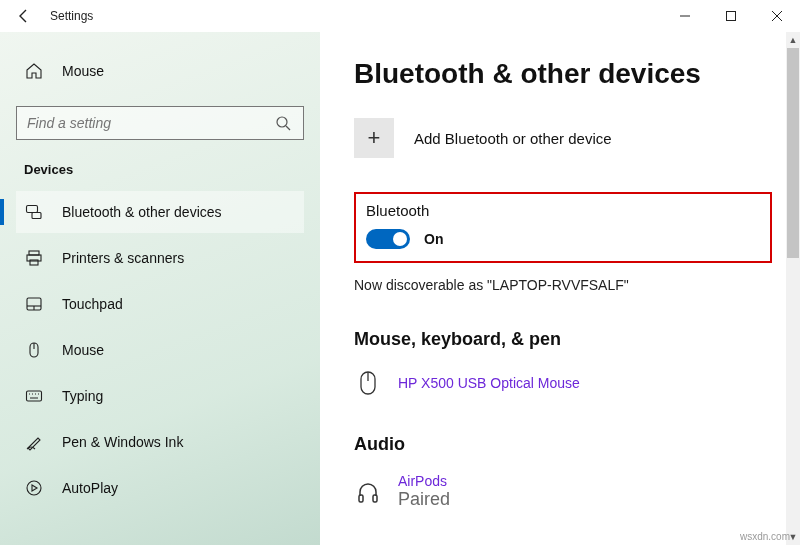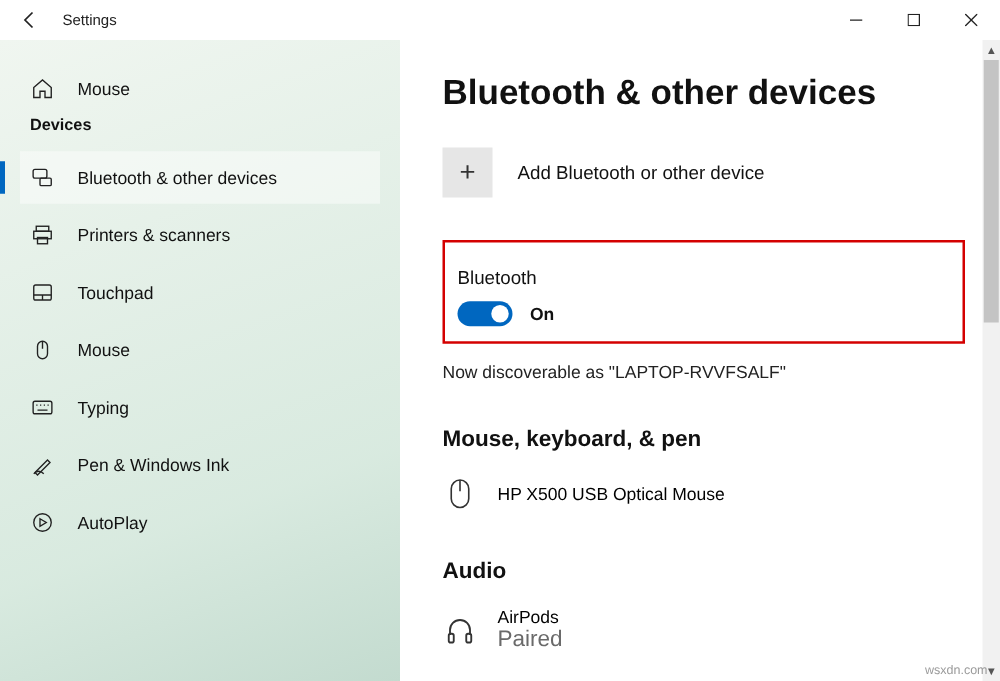--- a/index.html
+++ b/index.html
@@ -24,32 +24,32 @@
 .nav-list { display:flex; flex-direction:column; gap:4px; }
 .icon { width:20px; height:20px; display:flex; align-items:center; justify-content:center; flex-shrink:0; }
 .active-bar { position:absolute; left:-16px; width:4px; height:26px; background:#0067c0; }
 
 .content { flex:1; padding: 26px 28px 0 34px; position:relative; overflow:hidden; }
 .page-title { font-size:28px; font-weight:600; color:#111; margin-bottom:28px; }
 .add-row { display:flex; align-items:center; gap:20px; margin-bottom:34px; cursor:pointer; }
 .add-btn { width:40px; height:40px; background:#e6e6e6; display:flex; align-items:center; justify-content:center; font-size:22px; color:#333; }
 .add-label { font-size:15px; color:#111; }
 
-.highlight-box { border:2px solid #d40000; padding:20px 10px 12px 10px; margin-bottom:14px; }
+.highlight-box { border:2px solid #d40000; padding:8px 10px 12px 10px; margin-bottom:14px; }
 .section-label { font-size:15px; color:#111; margin-bottom:10px; }
 .toggle-row { display:flex; align-items:center; gap:14px; }
 .toggle { width:44px; height:20px; border-radius:20px; background:#0067c0; position:relative; cursor:pointer; }
 .toggle .knob { position:absolute; right:3px; top:3px; width:14px; height:14px; border-radius:50%; background:#fff; }
 .toggle-label { font-size:14px; color:#111;font-weight:bold; }
 .discover { font-size:14px; color:#222; margin-bottom:36px; }
 
 .subhead { font-size:18px; font-weight:600; color:#111; margin-bottom:12px; }
 .device-row { display:flex; align-items:center; gap:18px; padding:6px 2px; margin-bottom:30px; }
 .device-row .dev-icon { width:24px; height:30px; display:flex; align-items:center; justify-content:center; }
-.dev-name { font-size:14px; color:#000000; }
+.dev-name { font-size:14px; color:#6d28d9; }
 .dev-status { font-size:18px; color:#6a6a6a; }
 
 .vscroll { position:absolute; right:0; top:0; width:14px; height:100%; background:#f1f1f1; }
 .vscroll .thumb { position:absolute; left:1px; width:12px; background:#c4c4c4; }
 .vscroll .arrow { position:absolute; left:0; width:14px; height:16px; display:flex; align-items:center; justify-content:center; font-size:9px; color:#555; }
 
 .watermark { position:absolute; right:10px; bottom:3px; font-size:10px; color:#9a9a9a; }
 </style>
 </head>
 <body>
@@ -88,20 +88,29 @@
     <div class="sidebar-inner">
       <div class="home-row">
         <span class="icon">
           <svg width="18" height="18" viewBox="0 0 18 18">
               <path d="M2 8 L9 2 L16 8 V16 H11 V11 H7 V16 H2 Z" stroke="#222" stroke-width="1.1" fill="none"></path>
             </svg>
         </span>
         <span>Mouse</span>
       </div>
 
+      <div class="searchbox">
+        <input type="text" placeholder="Find a setting" style="">
+        <span class="icon">
+          <svg width="16" height="16" viewBox="0 0 16 16">
+              <circle cx="7" cy="7" r="5" stroke="#555" stroke-width="1.2" fill="none"></circle>
+              <line x1="11" y1="11" x2="15" y2="15" stroke="#555" stroke-width="1.2"></line>
+            </svg>
+        </span>
+      </div>
 
       <div class="cat-label">Devices</div>
 
       <div class="nav-list">
         <div class="nav-item selected" style="position:relative;">
           <div class="active-bar"></div>
           <span class="icon">
             <svg width="18" height="18" viewBox="0 0 18 18">
                 <rect x="1.5" y="2.5" width="11" height="7" rx="1.5" stroke="#222" stroke-width="1.1" fill="none"></rect>
                 <rect x="7" y="9.5" width="9" height="6" rx="1" stroke="#222" stroke-width="1.1" fill="none"></rect>

